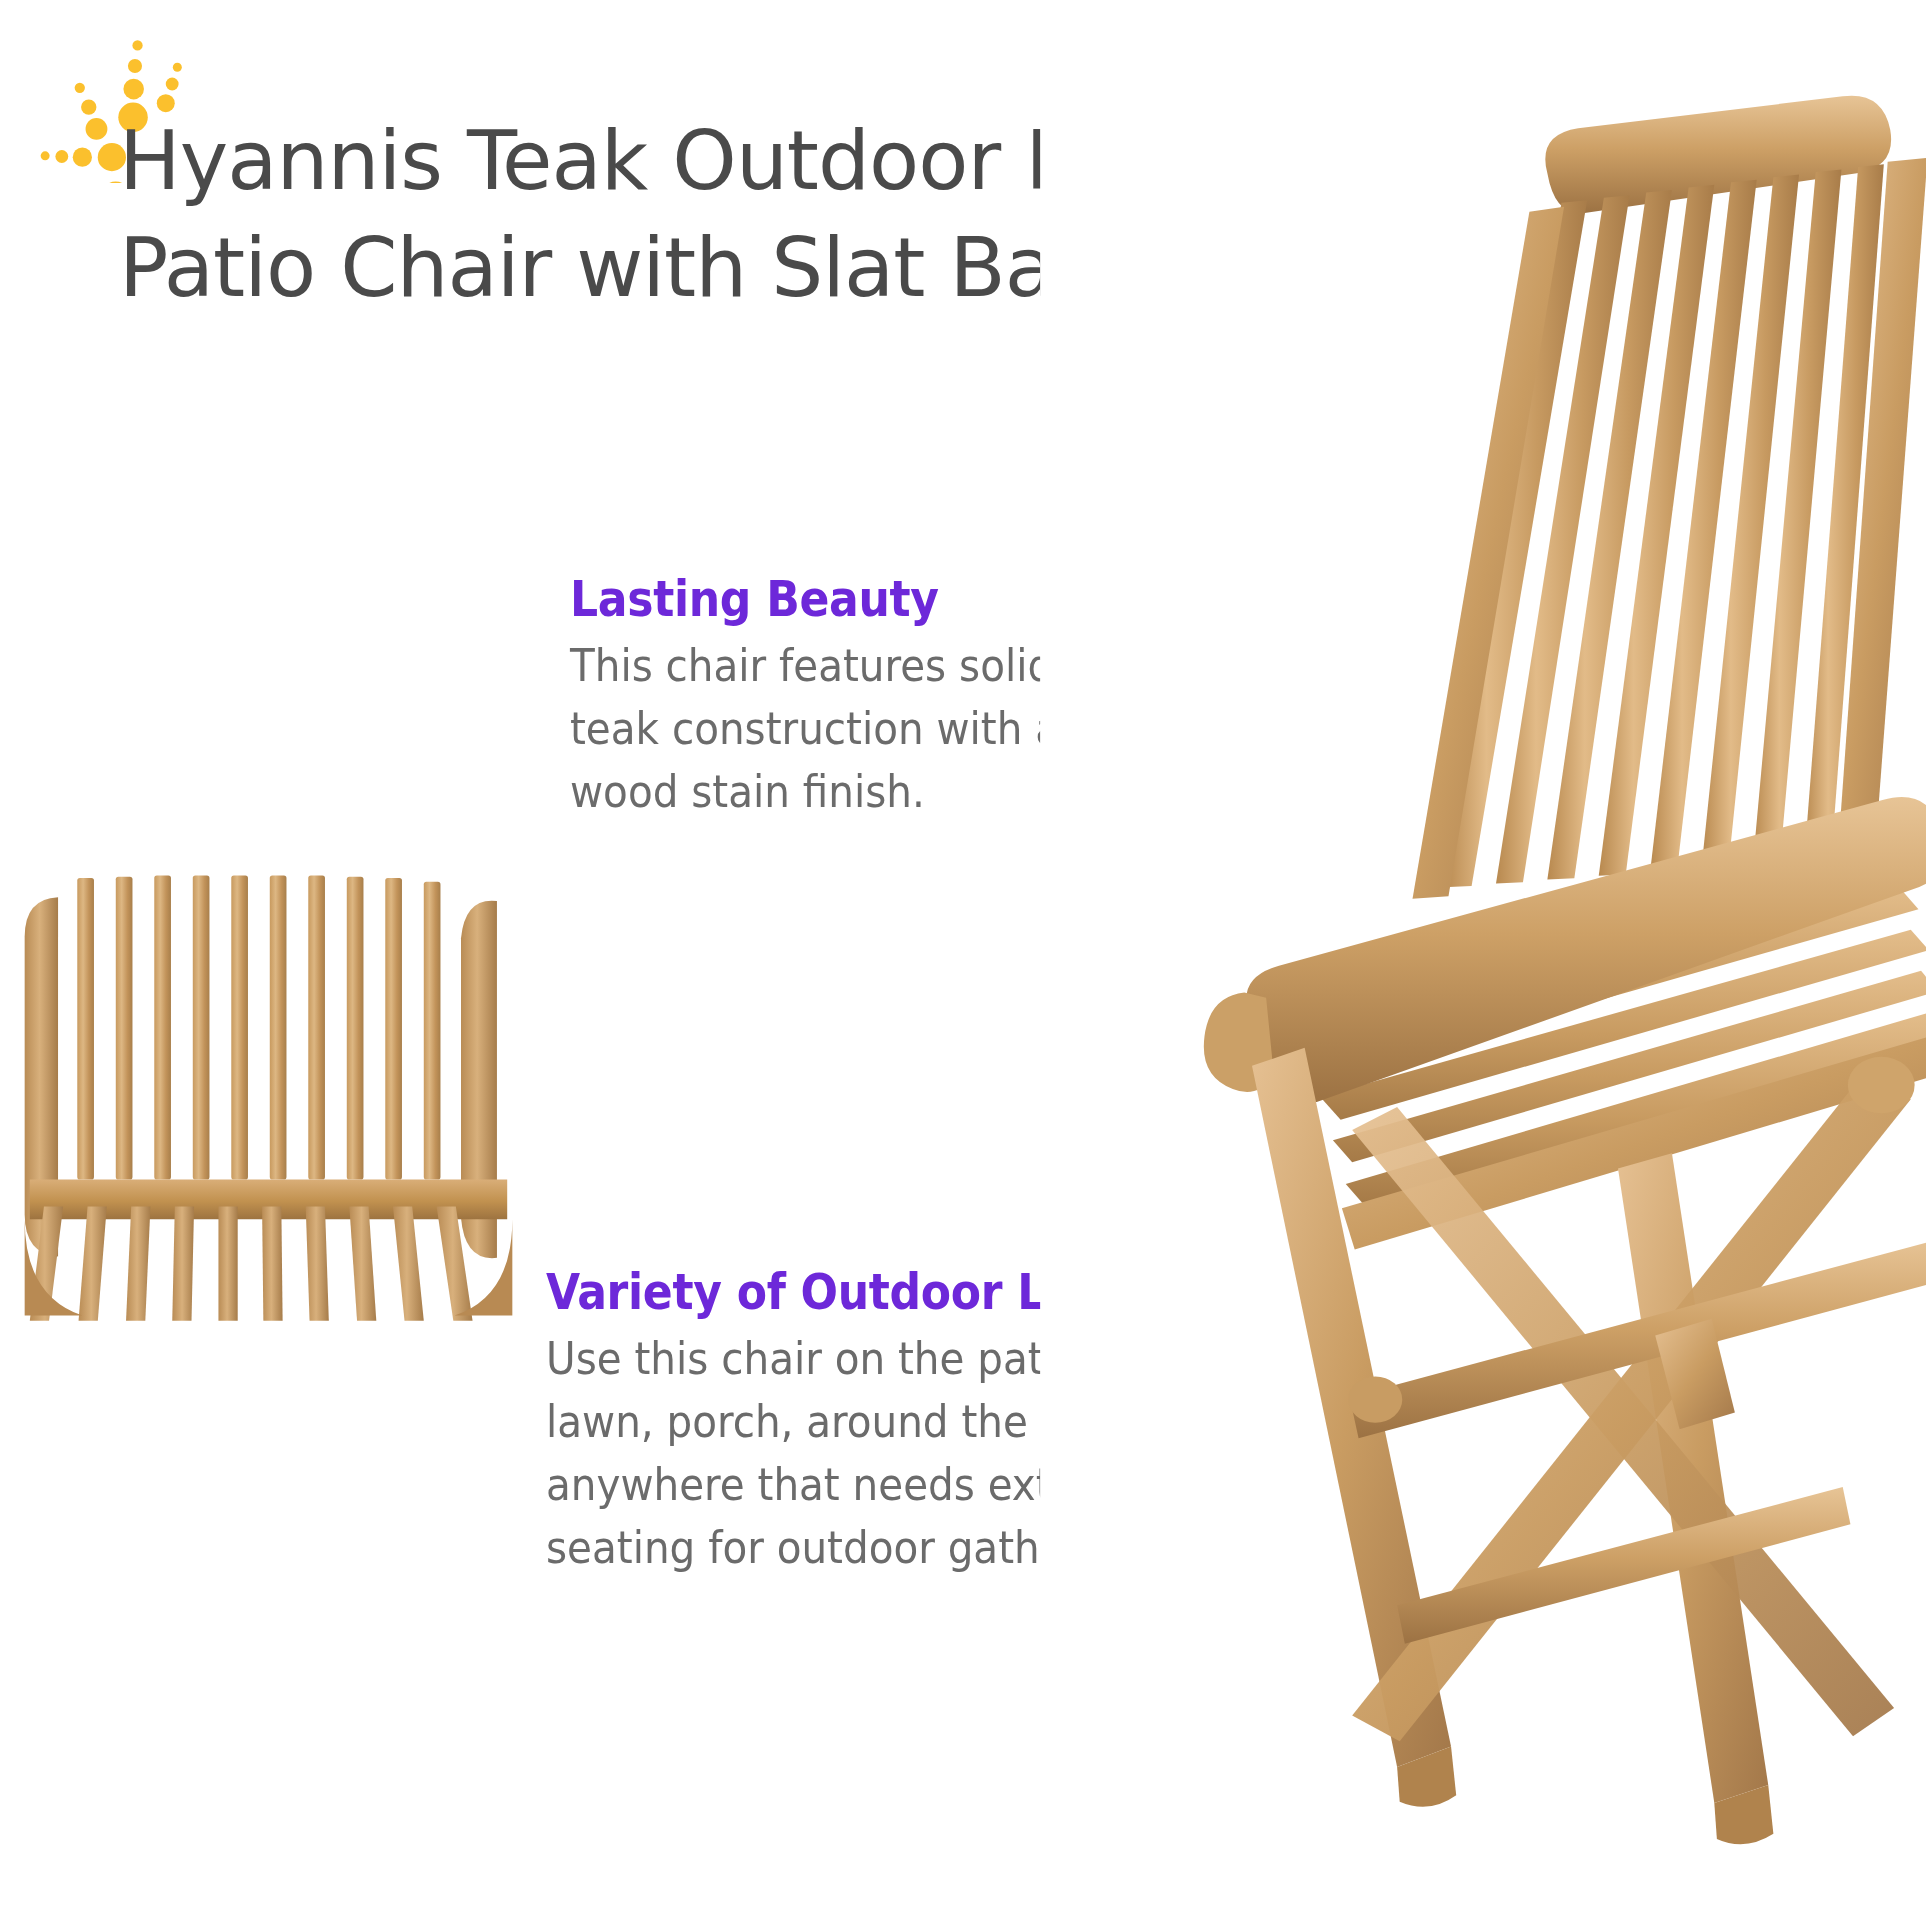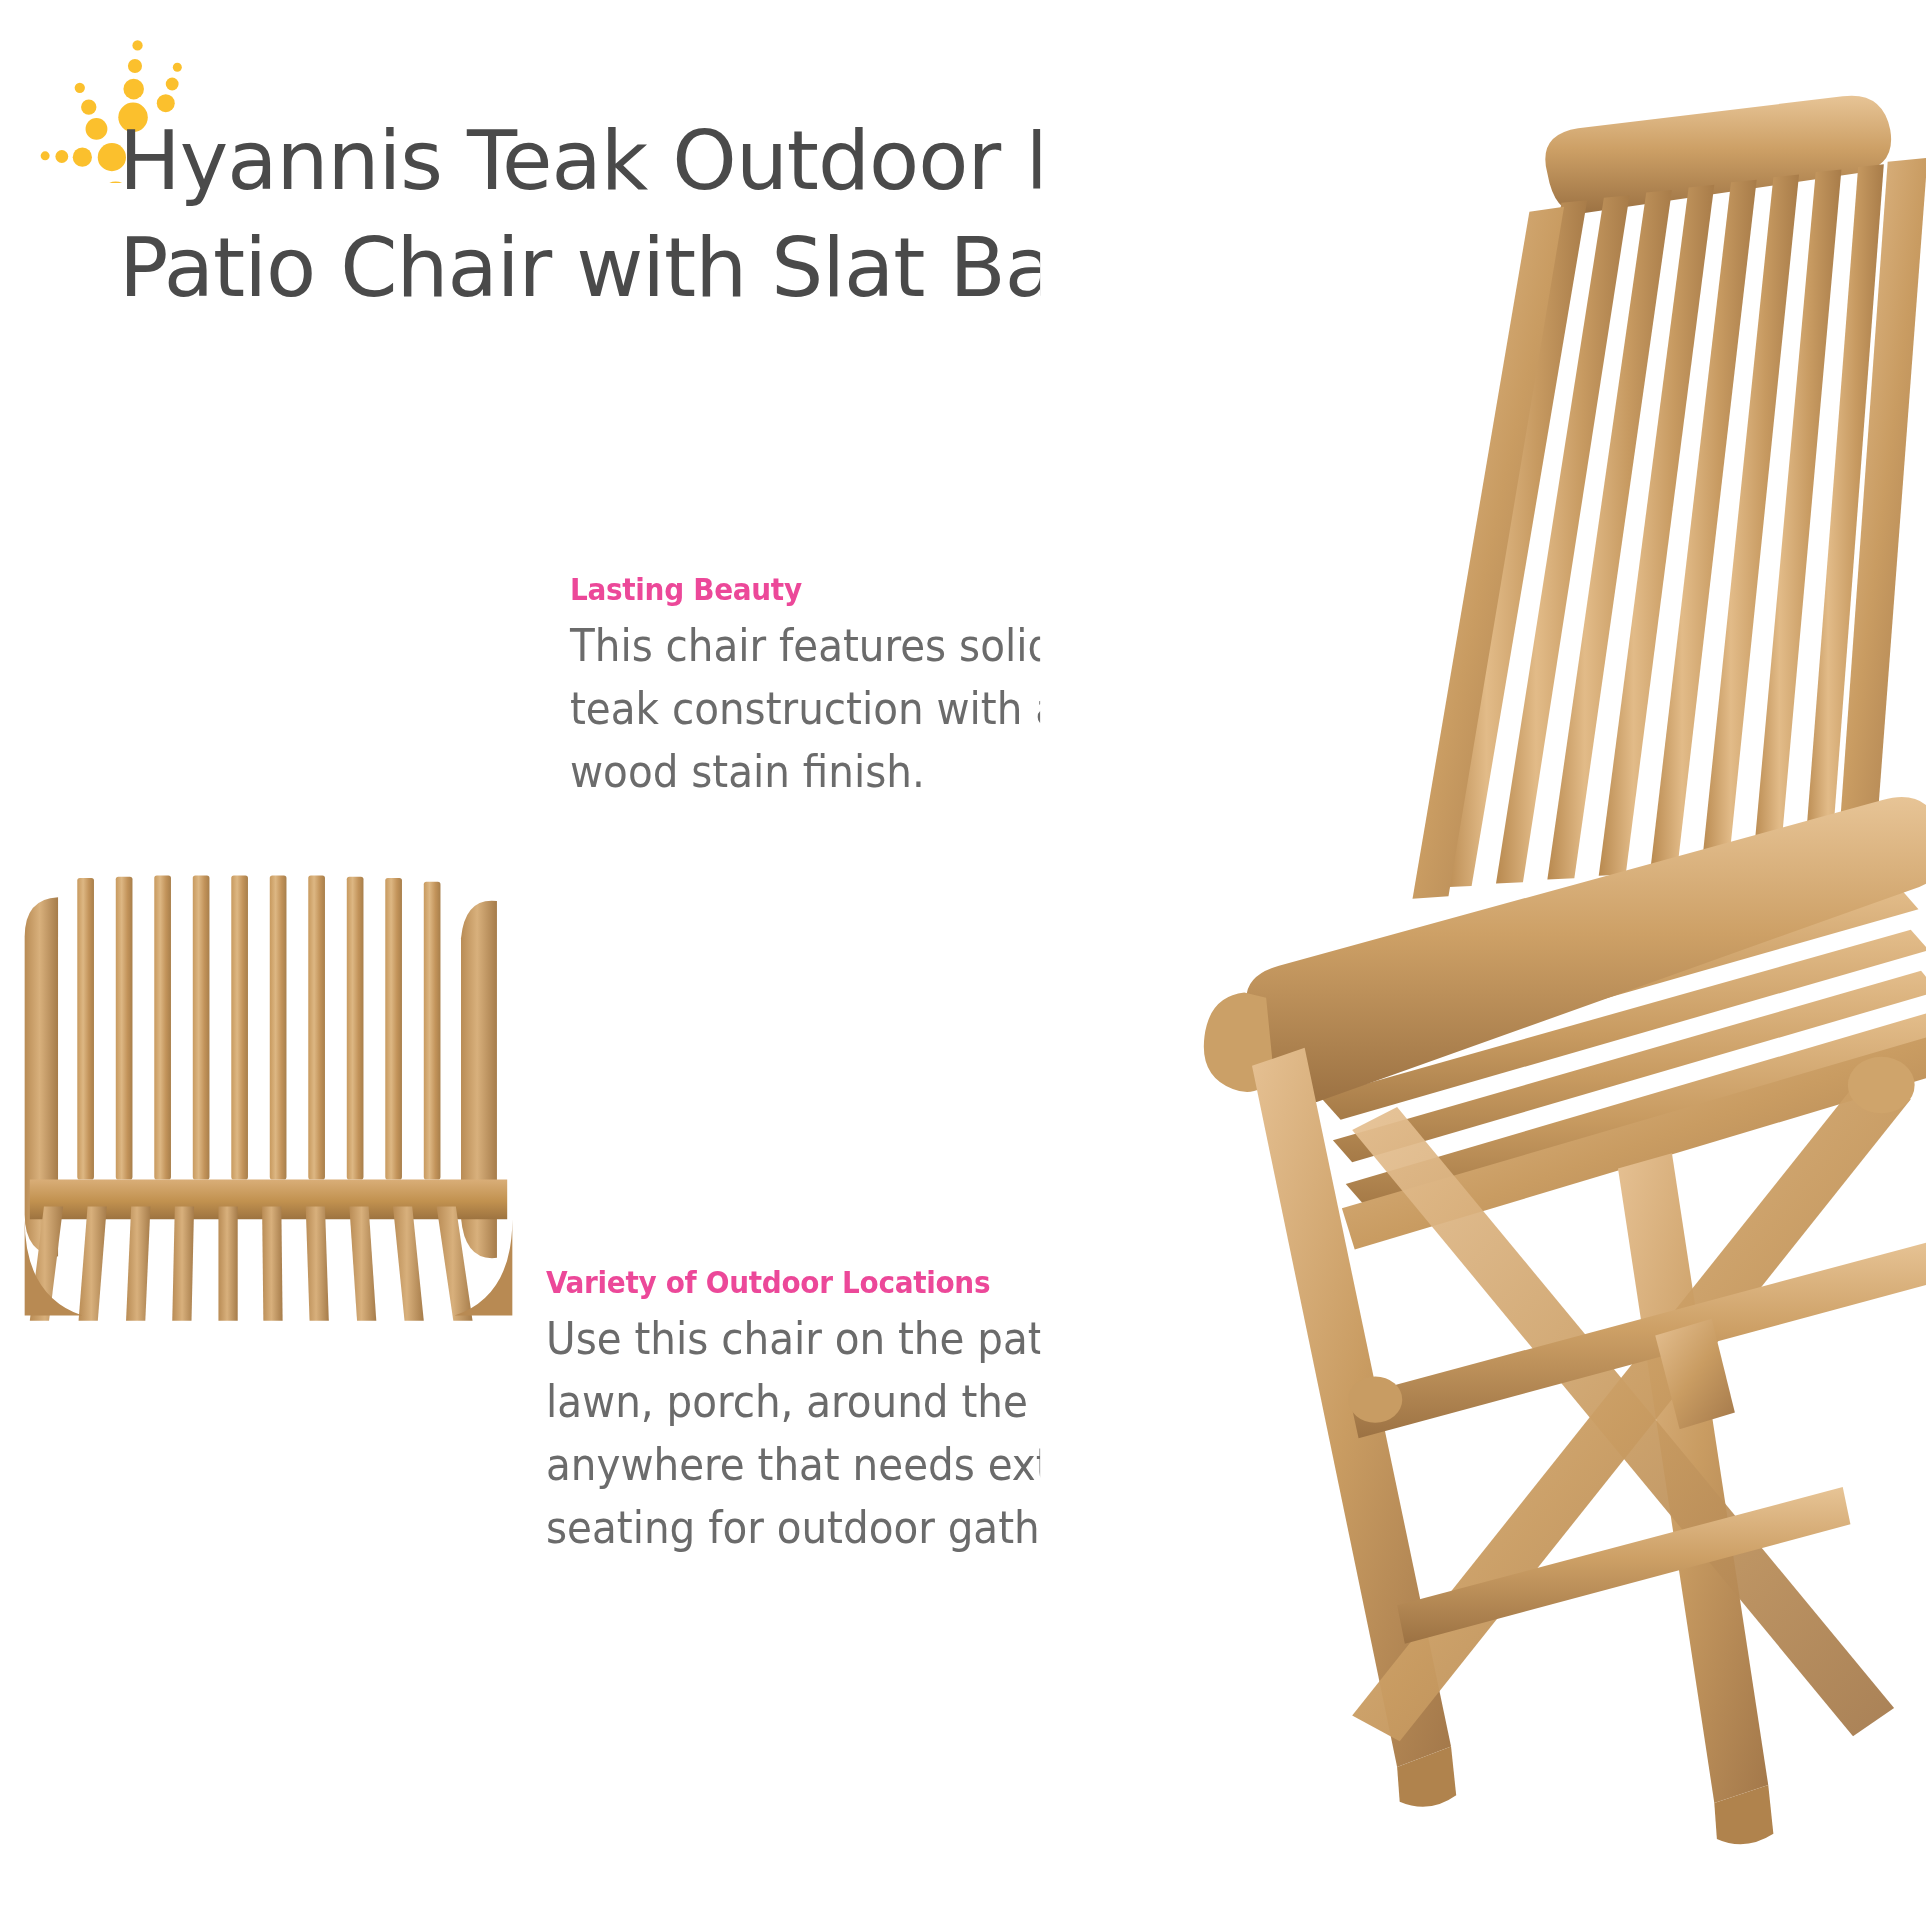--- a/index.html
+++ b/index.html
@@ -54,25 +54,25 @@
   
   .feature {
     position: absolute;
   }
   .feature-text {
     position: absolute;
   }
   .feature-heading {
     margin: 0 0 6.4px 0;
     font-family: "DejaVu Sans Condensed", "DejaVu Sans", sans-serif;
-    font-size: 31px;
+    font-size: 49px;
     line-height: 1.14;
     font-weight: 700;
     letter-spacing: -0.3px;
-    color: #ec4899;
+    color: #6d28d9;
     white-space: nowrap;
   }
   .feature-body {
     margin: 0;
     font-family: "DejaVu Sans Condensed", "DejaVu Sans", sans-serif;
     font-size: 45px;
     line-height: 1.40;
     font-weight: 300;
     color: #6b6b6b;
     white-space: pre-line;

